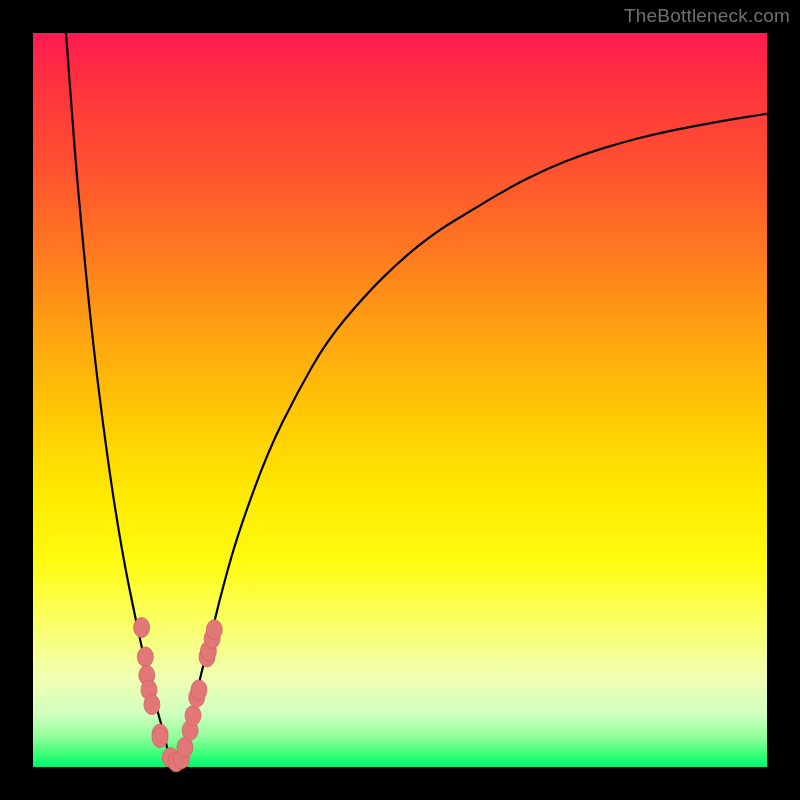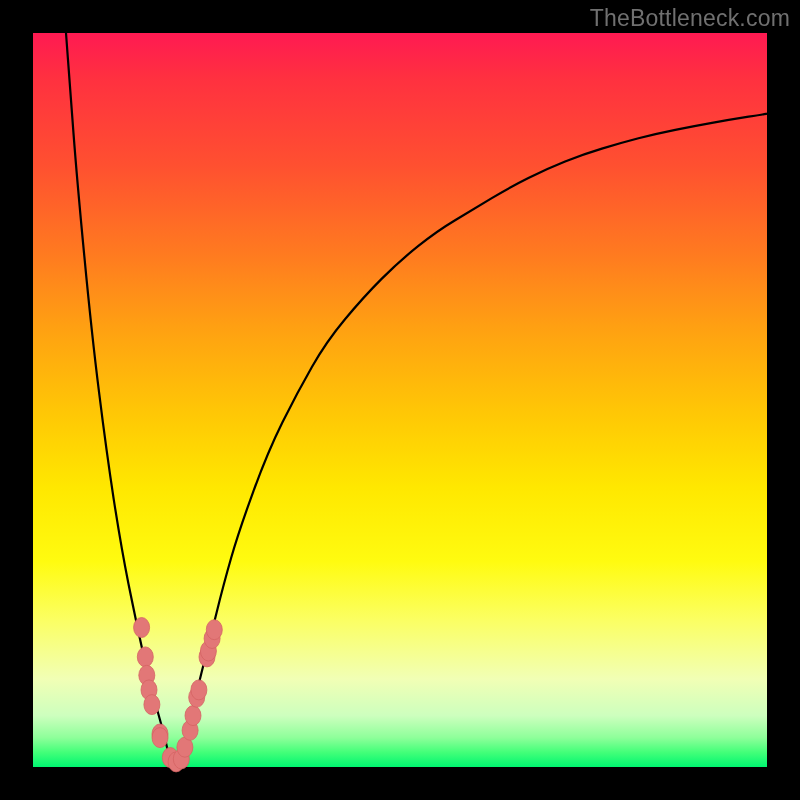--- a/index.html
+++ b/index.html
@@ -40,21 +40,21 @@
       #8eff9a 96%,
       #43ff79 98%,
       #00f570 100%
     );
   }
   .watermark {
     position: absolute;
     top: 5px;
     right: 10px;
     color: #707070;
-    font-size: 23px;
+    font-size: 19px;
     font-weight: 400;
     letter-spacing: 0.2px;
     user-select: none;
   }
   svg.curves {
     position: absolute;
     left: 0;
     top: 0;
     width: 734px;
     height: 734px;

